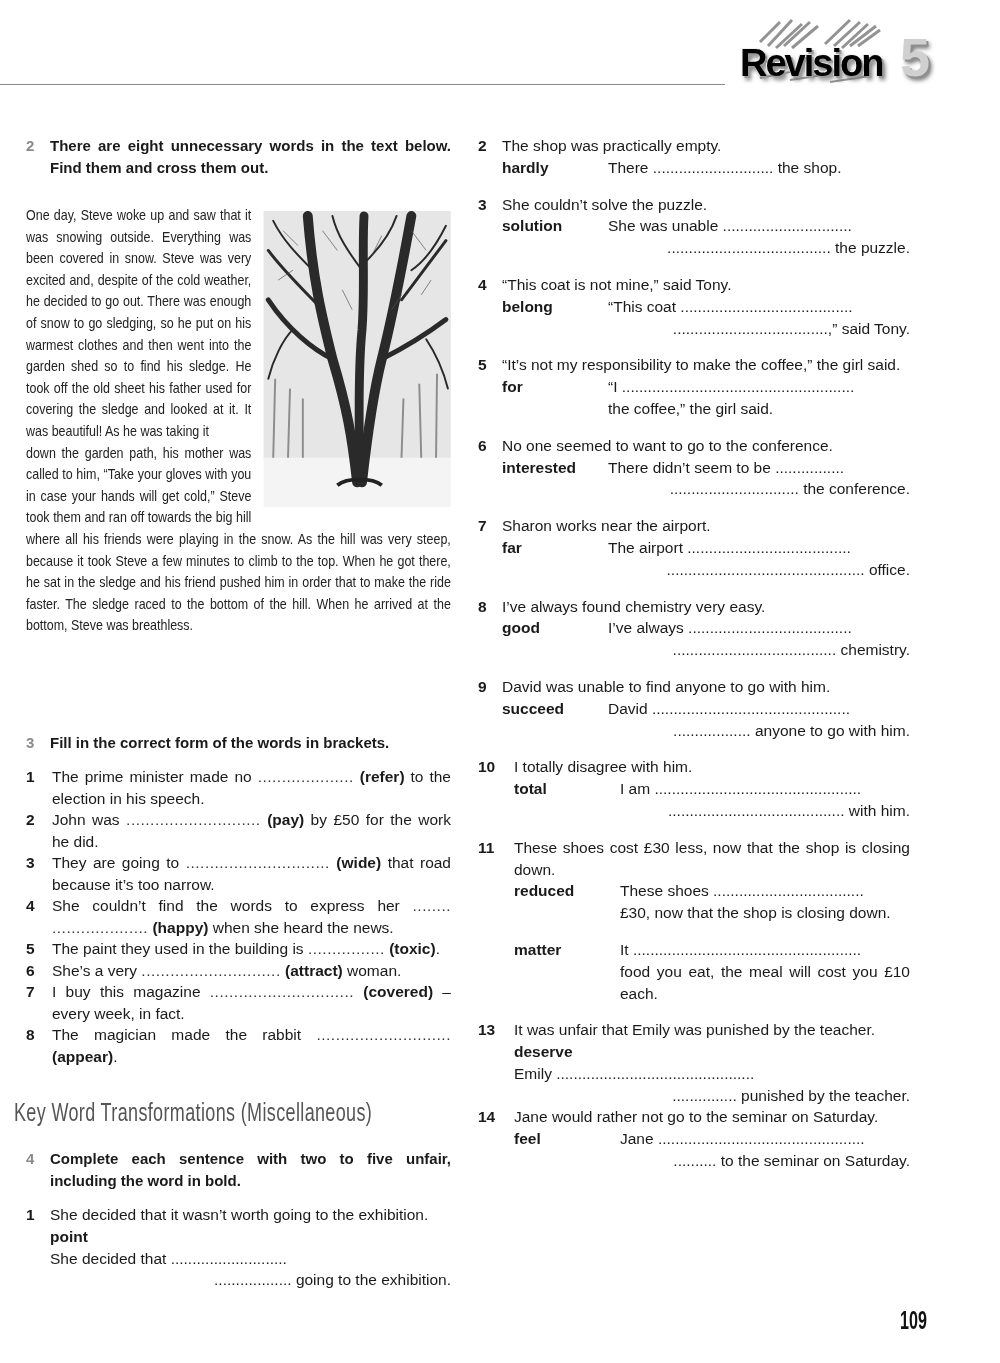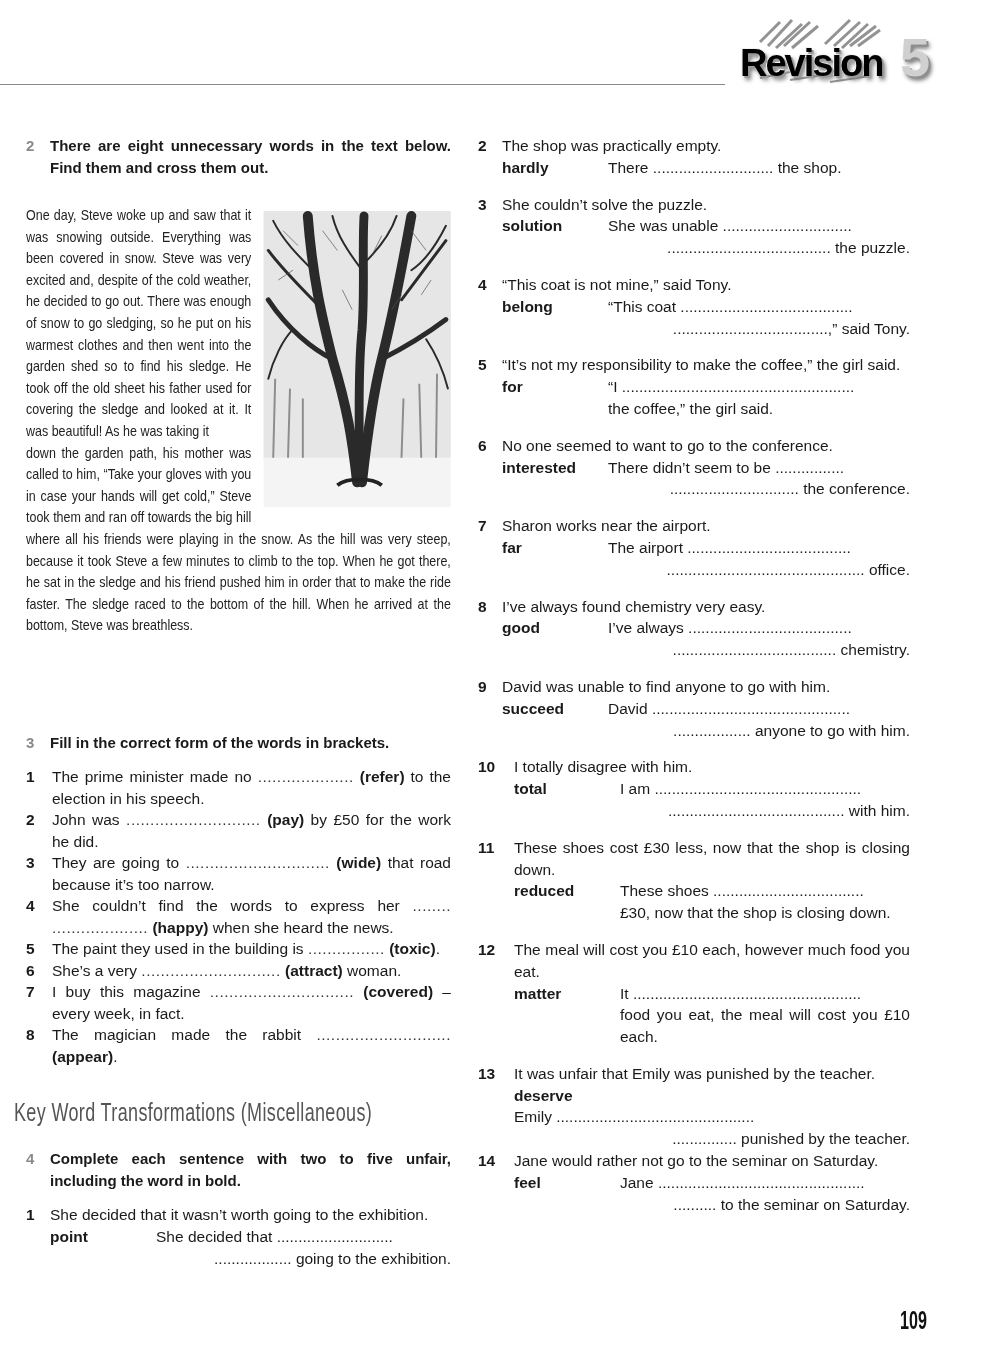--- a/index.html
+++ b/index.html
@@ -147,21 +147,21 @@
   <div class="ex4">
     <div class="ex-head">
       <span class="ex-num">4</span>
       <span class="ex-text">Complete each sentence with two to five unfair, including the word in bold.</span>
     </div>
     <div class="kwt-item" style="margin-top:12px;">
       <div class="kwt-row">
           <span class="kwt-num">1</span>
           <span class="kwt-body justify">She decided that it wasn’t worth going to the exhibition.</span>
         </div>
-      <div class="kwt-answer" style="padding-left:24px;">
+      <div class="kwt-answer" style="padding-left:24px;flex-direction:column;">
           <span class="kwt-word">point</span>
           <span class="kwt-fill">
             <span class="line1">She decided that ...........................</span>
             <span class="line2">.................. going to the exhibition.</span>
           </span>
         </div>
     </div>
   </div>
 </div>
 
@@ -299,24 +299,20 @@
     <div class="kwt-answer" style="padding-left:36px;">
         <span class="kwt-word">reduced</span>
         <span class="kwt-fill justify">
           <span class="line1">These shoes ...................................</span>
           <span class="line1">£30, now that the shop is closing down.</span>
         </span>
       </div>
   </div>
 
   <div class="kwt-item" style="margin-top:15px;">
-    <div class="kwt-row">
-        <span class="kwt-num wide">12</span>
-        <span class="kwt-body justify">The meal will cost you £10 each, however much food you eat.</span>
-      </div>
     <div class="kwt-answer" style="padding-left:36px;">
         <span class="kwt-word">matter</span>
         <span class="kwt-fill justify">
           <span class="line1">It .....................................................</span>
           <span class="line1">food you eat, the meal will cost you £10 each.</span>
         </span>
       </div>
   </div>
 
   <div class="kwt-item" style="margin-top:15px;">

